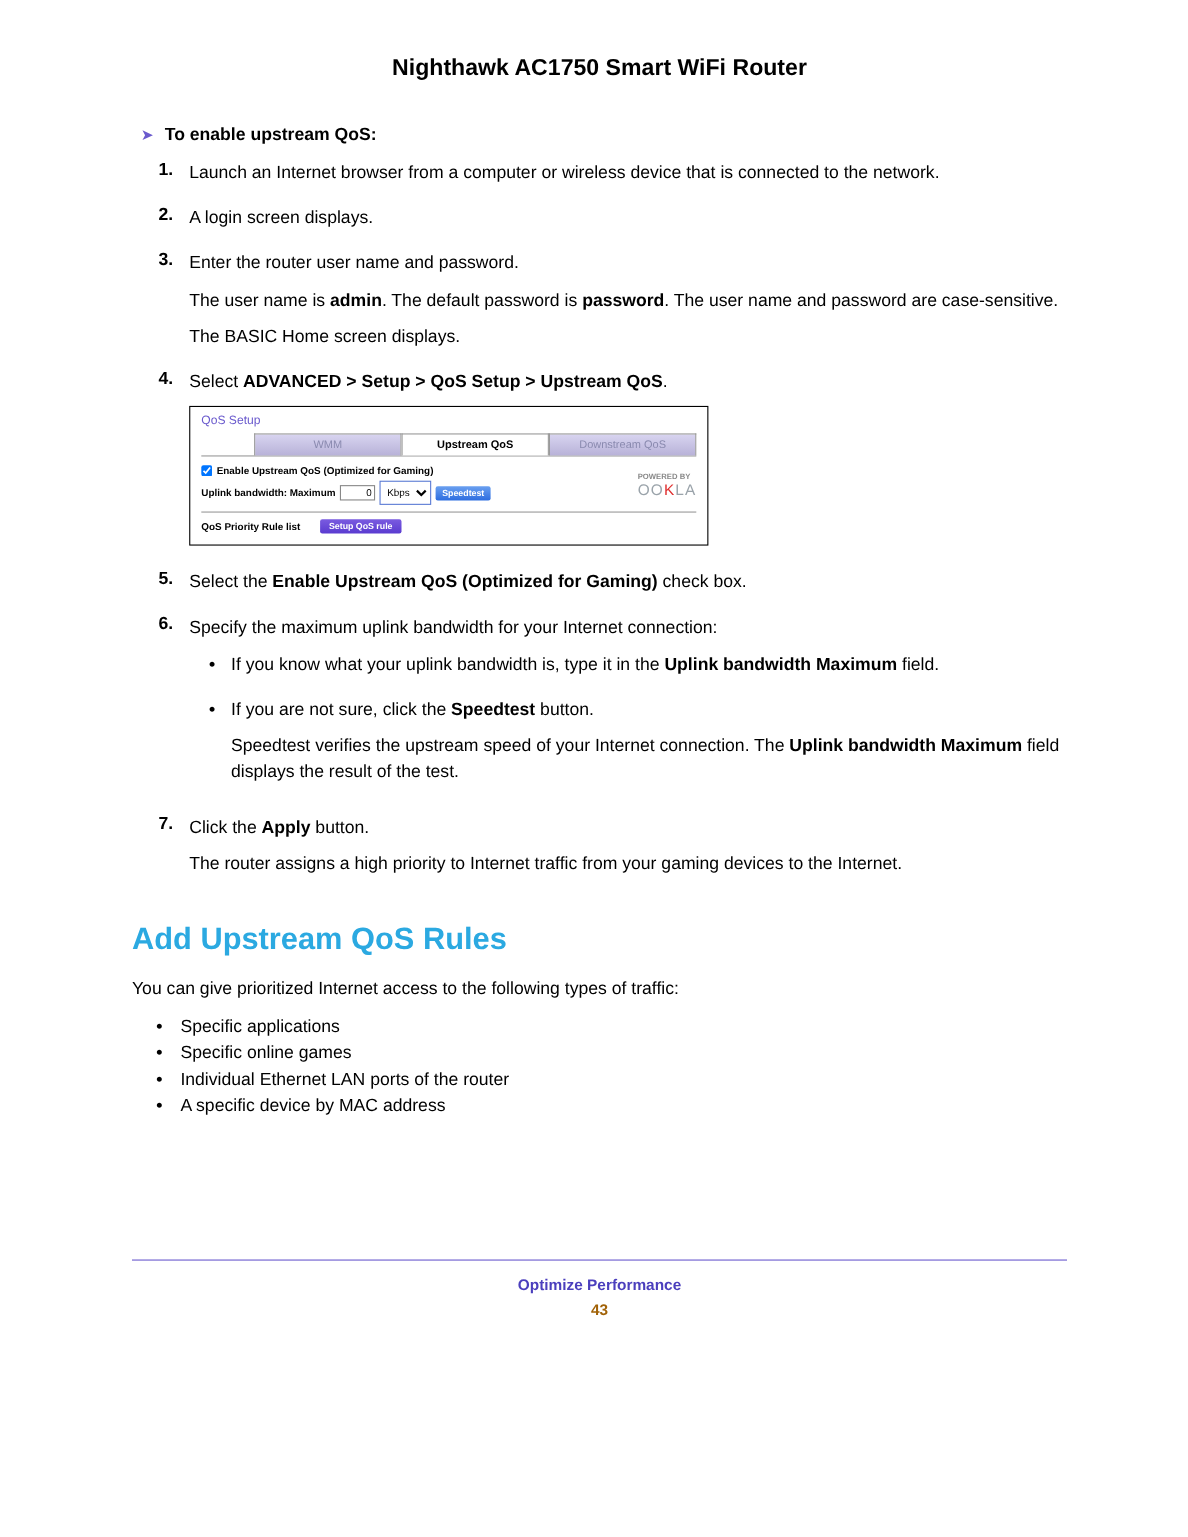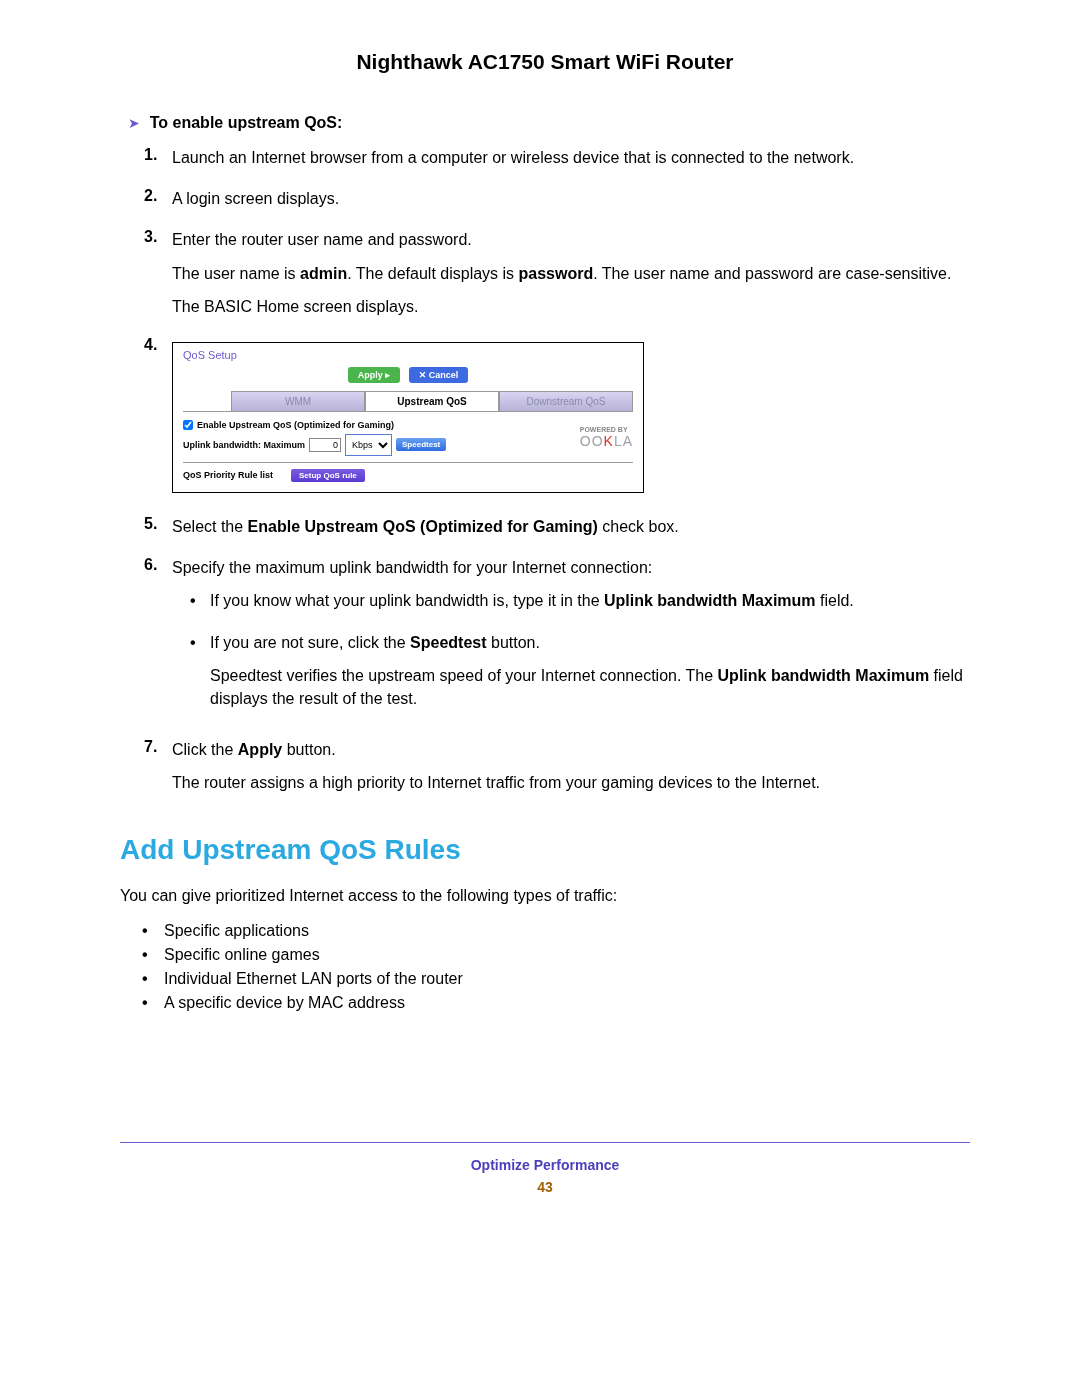--- a/index.html
+++ b/index.html
@@ -217,35 +217,34 @@
       <span class="num">2.</span>
       <div class="body">
         <p>A login screen displays.</p>
       </div>
     </li>
     <li>
       <span class="num">3.</span>
       <div class="body">
         <p>Enter the router user name and password.</p>
         <p>
-          <span>The user name is </span><span class="bold">admin</span><span>. The default displays is </span><span class="bold">password</span><span>. The user name and password are case-sensitive.</span>
+          <span>The user name is </span><span class="bold">admin</span><span>. The default password is </span><span class="bold">password</span><span>. The user name and password are case-sensitive.</span>
         </p>
         <p>The BASIC Home screen displays.</p>
       </div>
     </li>
     <li>
       <span class="num">4.</span>
       <div class="body">
+        <p>
+          <span>Select </span><span class="bold">ADVANCED &gt; Setup &gt; QoS Setup &gt; Upstream QoS</span><span>.</span>
+        </p>
 
         <div class="panel-wrap">
           <div class="panel-title">QoS Setup</div>
-          <div class="btnrow">
-            <span class="btn btn-apply">Apply ▸</span>
-            <span class="btn btn-cancel">✕ Cancel</span>
-          </div>
           <div class="tabs">
             <div class="tab wmm">WMM</div>
             <div class="tab active">Upstream QoS</div>
             <div class="tab down">Downstream QoS</div>
           </div>
           <div class="formrow">
             <div class="formleft">
               <div class="cbrow">
                 <input type="checkbox" checked="" style="">
                 <span class="cbtext">Enable Upstream QoS (Optimized for Gaming)</span>

